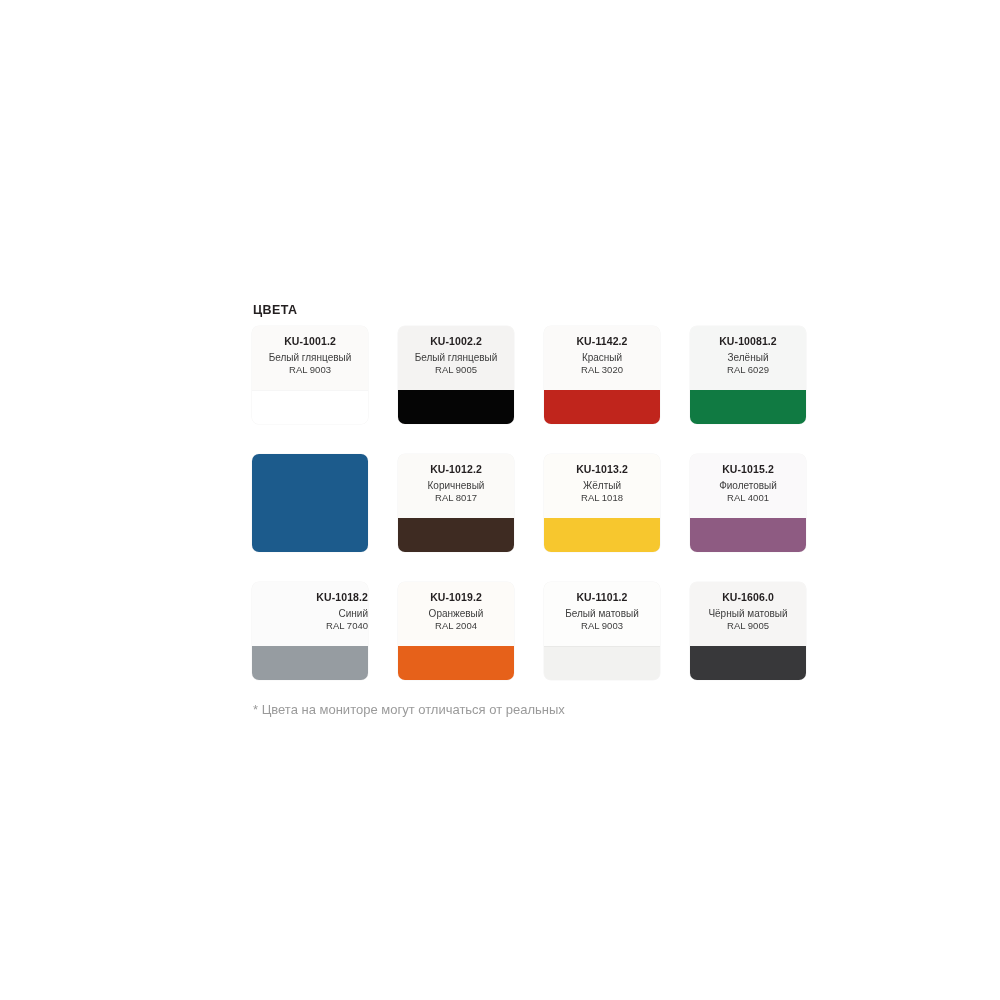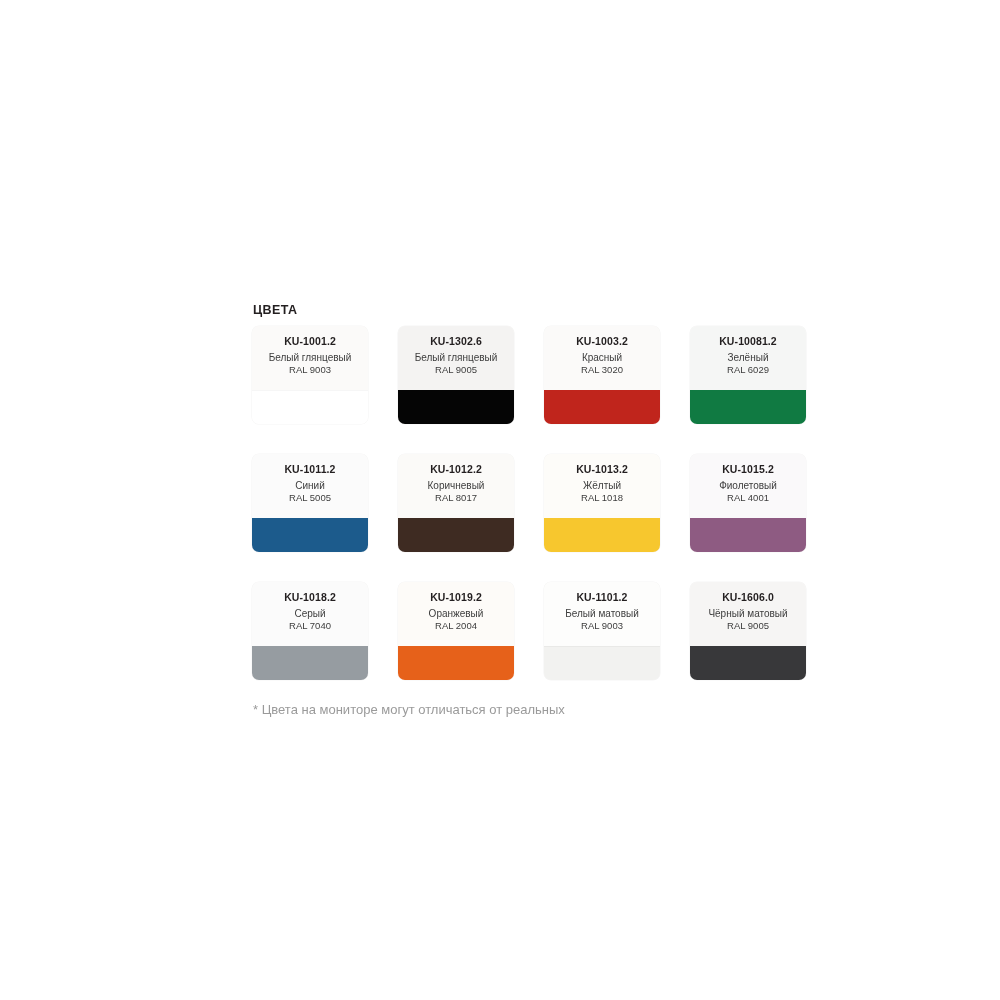--- a/index.html
+++ b/index.html
@@ -101,48 +101,43 @@
         <div class="card">
           <div class="card-head" style="background: rgb(251, 250, 249);">
             <div class="card-code">KU-1001.2</div>
             <div class="card-name">Белый глянцевый</div>
             <div class="card-ral">RAL 9003</div>
           </div>
           <div class="swatch bordered" style="background: rgb(255, 255, 255);"></div>
         </div>
         <div class="card">
           <div class="card-head" style="background: rgb(244, 243, 242);">
-            <div class="card-code">KU-1302.6</div>
+            <div class="card-code">KU-1002.2</div>
             <div class="card-name">Белый глянцевый</div>
             <div class="card-ral">RAL 9005</div>
           </div>
           <div class="swatch" style="background: rgb(5, 5, 5);"></div>
         </div>
         <div class="card">
           <div class="card-head" style="background: rgb(251, 250, 249);">
-            <div class="card-code">KU-1003.2</div>
+            <div class="card-code">KU-1142.2</div>
             <div class="card-name">Красный</div>
             <div class="card-ral">RAL 3020</div>
           </div>
           <div class="swatch" style="background: rgb(192, 37, 28);"></div>
         </div>
         <div class="card">
           <div class="card-head" style="background: rgb(245, 246, 245);">
             <div class="card-code">KU-10081.2</div>
             <div class="card-name">Зелёный</div>
             <div class="card-ral">RAL 6029</div>
           </div>
           <div class="swatch" style="background: rgb(16, 122, 66);"></div>
         </div>
         <div class="card">
-          <div class="card-head" style="background: rgb(251, 251, 251);">
-            <div class="card-code">KU-1011.2</div>
-            <div class="card-name">Синий</div>
-            <div class="card-ral">RAL 5005</div>
-          </div>
           <div class="swatch" style="background: rgb(28, 91, 140);"></div>
         </div>
         <div class="card">
           <div class="card-head" style="background: rgb(251, 250, 248);">
             <div class="card-code">KU-1012.2</div>
             <div class="card-name">Коричневый</div>
             <div class="card-ral">RAL 8017</div>
           </div>
           <div class="swatch" style="background: rgb(62, 43, 34);"></div>
         </div>
@@ -156,23 +151,23 @@
         </div>
         <div class="card">
           <div class="card-head" style="background: rgb(250, 249, 250);">
             <div class="card-code">KU-1015.2</div>
             <div class="card-name">Фиолетовый</div>
             <div class="card-ral">RAL 4001</div>
           </div>
           <div class="swatch" style="background: rgb(142, 91, 130);"></div>
         </div>
         <div class="card">
-          <div class="card-head" style="background: rgb(251, 251, 251);">
+          <div class="card-head" style="background: rgb(251, 251, 251); text-align: right;">
             <div class="card-code">KU-1018.2</div>
-            <div class="card-name">Серый</div>
+            <div class="card-name">Синий</div>
             <div class="card-ral">RAL 7040</div>
           </div>
           <div class="swatch" style="background: rgb(150, 156, 161);"></div>
         </div>
         <div class="card">
           <div class="card-head" style="background: rgb(253, 251, 248);">
             <div class="card-code">KU-1019.2</div>
             <div class="card-name">Оранжевый</div>
             <div class="card-ral">RAL 2004</div>
           </div>

